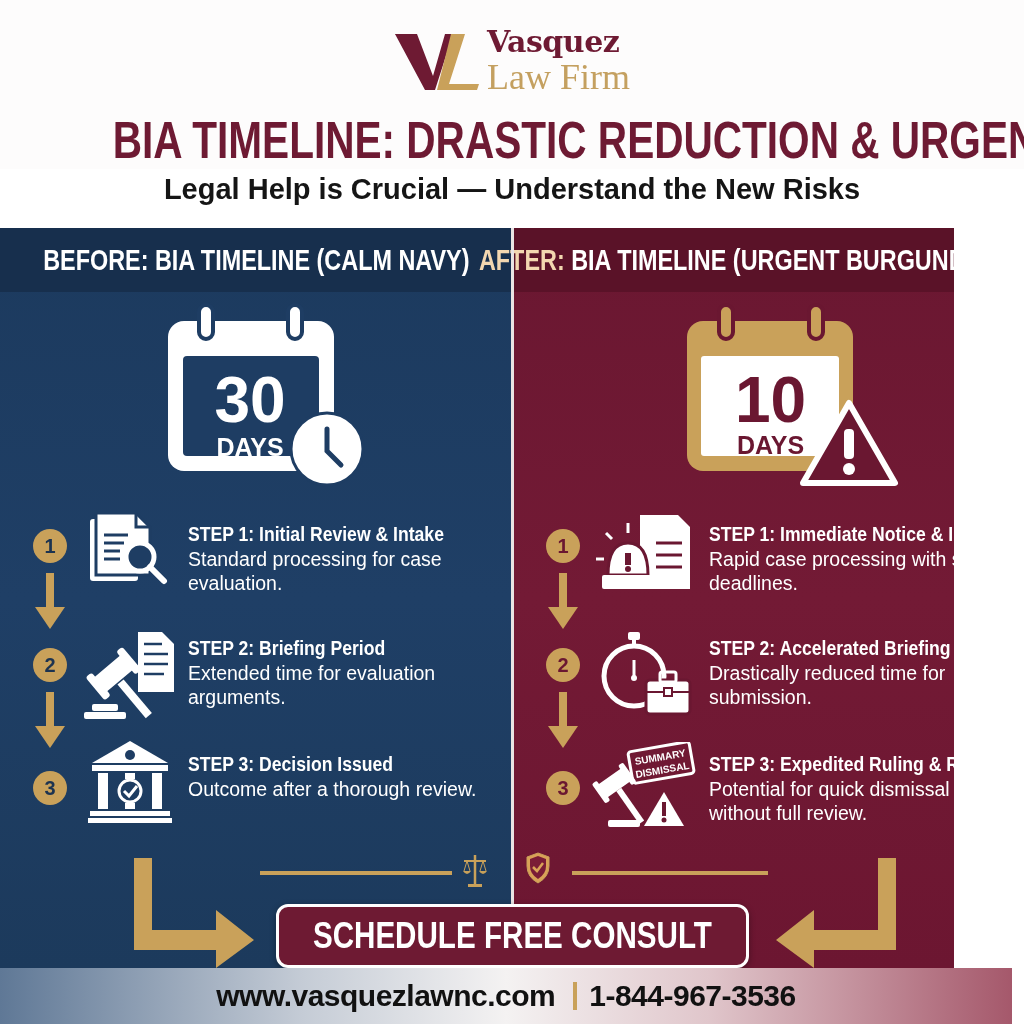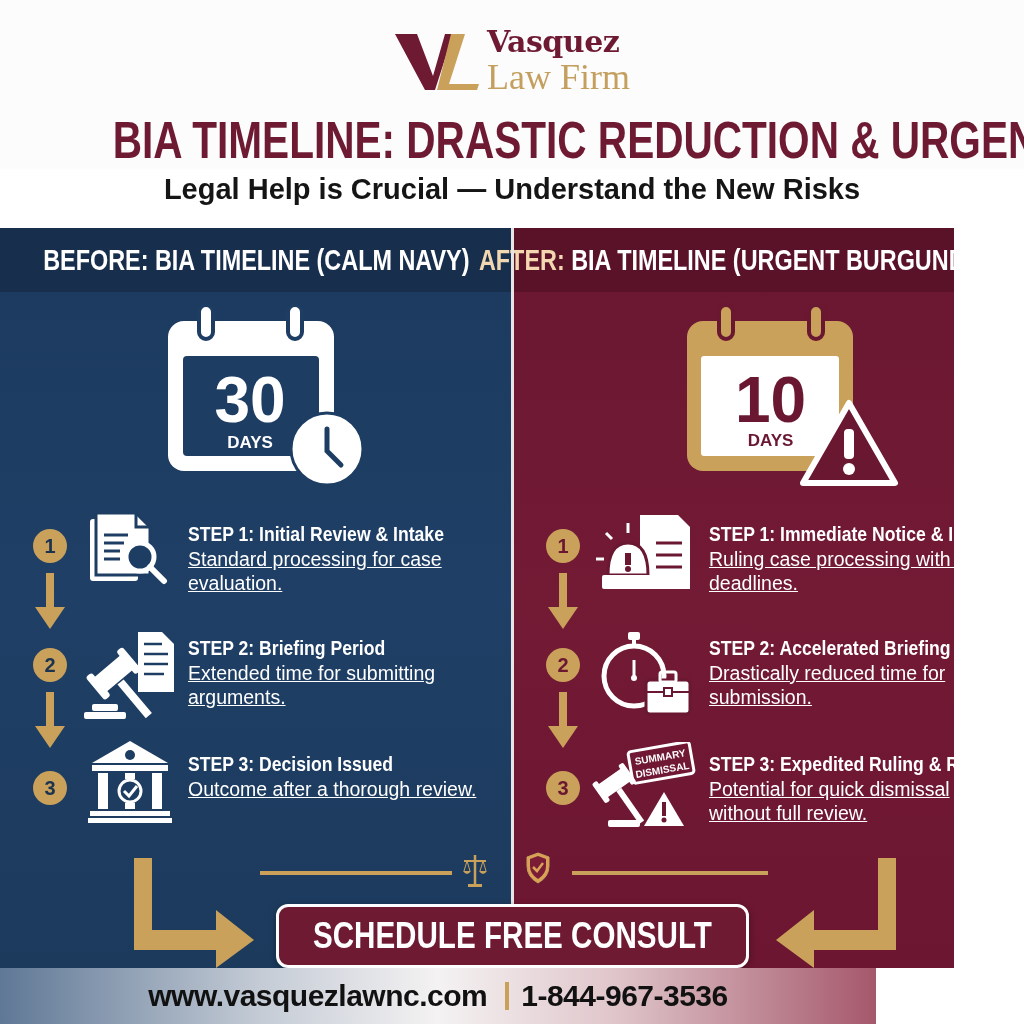--- a/index.html
+++ b/index.html
@@ -25,36 +25,36 @@
   .divider { position: absolute; left: 511px; top: 228px; width: 3px; height: 740px; background: #e9e4e4; }
 
   .panel-head { position: absolute; left: 0; top: 0; width: 100%; height: 64px; display: flex; align-items: center; justify-content: center; }
   .panel-left .panel-head { background: #172f4d; }
   .panel-right .panel-head { background: #5a1228; }
   .panel-head-text { font-weight: bold; font-size: 30px; color: #fff; transform: scaleX(0.78); white-space: nowrap; }
   .panel-head-text .accent { color: #f3d7b0; }
 
   .cal { position: absolute; }
   .cal-number { position: absolute; font-weight: bold; font-size: 64px; text-align: center; width: 100%; }
-  .cal-days { position: absolute; font-weight: bold; font-size: 17px; text-align: center; width: 100%; }
+  .cal-days { position: absolute; font-weight: bold; font-size: 25px; text-align: center; width: 100%; }
   .step-num { position: absolute; width: 34px; height: 34px; border-radius: 50%; background: #c9a15a; display: flex; align-items: center; justify-content: center; font-weight: bold; font-size: 20px; }
   .panel-left .step-num { color: #1c3350; }
   .panel-right .step-num { color: #6a1731; }
   .step-arrow { position: absolute; }
   .step-icon { position: absolute; }
   .step-text { position: absolute; color: #fff; }
   .step-title { font-weight: bold; font-size: 20px; transform: scaleX(0.88); transform-origin: left; white-space: nowrap; line-height: 26px; }
-  .step-desc { font-size: 19.5px; line-height: 24px; width: 300px; text-decoration: underline; }
+  .step-desc { font-size: 19.5px; line-height: 24px; width: 300px; }
 
   .cta-line { position: absolute; height: 4px; background: #c9a15a; }
   .cta-button { position: absolute; left: 276px; top: 904px; width: 473px; height: 64px; border: 3px solid #fff; border-radius: 12px;
     background: #6e1a33; display: flex; align-items: center; justify-content: center; box-shadow: 0 2px 6px rgba(0,0,0,0.35); }
   .cta-label { font-weight: bold; font-size: 37px; color: #fff; transform: scaleX(0.8); white-space: nowrap; }
 
-  .footer { position: absolute; left: 0; top: 968px; width: 876px; height: 56px;
+  .footer { position: absolute; left: 0; top: 968px; width: 1012px; height: 56px;
     background: linear-gradient(90deg, #5f7896 0%, #c5ccd6 30%, #f4f2f2 50%, #e0c6cb 70%, #a5586b 100%);
     display: flex; align-items: center; justify-content: center; }
   .footer-url, .footer-phone { font-weight: bold; font-size: 30px; color: #111; letter-spacing: -0.5px; }
   .footer-sep { width: 4px; height: 28px; background: #c9a15a; margin: 0 12px 0 18px; }
 </style>
 </head>
 <body>
 
 <div class="header">
   <div class="logo">
@@ -149,21 +149,21 @@
     <rect x="2" y="70" width="80" height="5" fill="#fff"></rect>
     <rect x="0" y="77" width="84" height="5" fill="#fff"></rect>
   </svg>
 
   <div class="step-text" style="left:188px; top:293px;">
     <div class="step-title">STEP 1: Initial Review &amp; Intake</div>
     <div class="step-desc">Standard processing for case evaluation.</div>
   </div>
   <div class="step-text" style="left:188px; top:407px;">
     <div class="step-title">STEP 2: Briefing Period</div>
-    <div class="step-desc">Extended time for submitting arguments.</div>
+    <div class="step-desc">Extended time for evaluation arguments.</div>
   </div>
   <div class="step-text" style="left:188px; top:523px;">
     <div class="step-title">STEP 3: Decision Issued</div>
     <div class="step-desc">Outcome after a thorough review.</div>
   </div>
 
   <svg style="position:absolute; left:130px; top:630px;" width="130" height="110" viewBox="0 0 130 110">
     <path d="M4 0 L22 0 L22 72 L86 72 L86 52 L124 82 L86 110 L86 92 L4 92 Z" fill="#c9a15a"></path>
   </svg>
 </div>
@@ -242,21 +242,21 @@
       <rect x="30" y="50" width="6" height="40" fill="#fff"></rect>
     </g>
     <rect x="24" y="78" width="32" height="7" rx="2" fill="#fff"></rect>
     <path d="M80 50 L100 84 L60 84 Z" fill="#fff"></path>
     <rect x="78" y="60" width="4" height="14" fill="#6a1731"></rect>
       <circle cx="80" cy="78" r="2.5" fill="#6a1731"></circle>
   </svg>
 
   <div class="step-text" style="left:195px; top:293px;">
     <div class="step-title">STEP 1: Immediate Notice &amp; Intake</div>
-    <div class="step-desc">Ruling case processing with strict deadlines.</div>
+    <div class="step-desc">Rapid case processing with strict deadlines.</div>
   </div>
   <div class="step-text" style="left:195px; top:407px;">
     <div class="step-title">STEP 2: Accelerated Briefing</div>
     <div class="step-desc">Drastically reduced time for submission.</div>
   </div>
   <div class="step-text" style="left:195px; top:523px;">
     <div class="step-title">STEP 3: Expedited Ruling &amp; Risk</div>
     <div class="step-desc">Potential for quick dismissal without full review.</div>
   </div>
 

